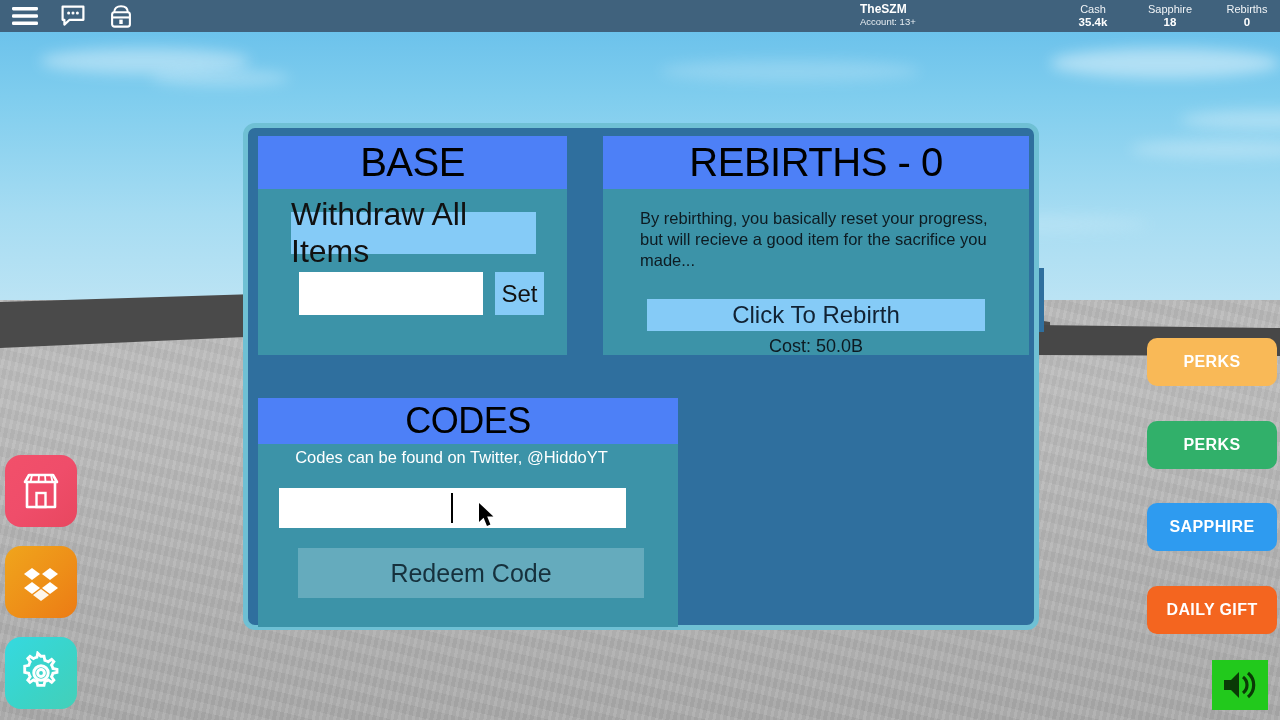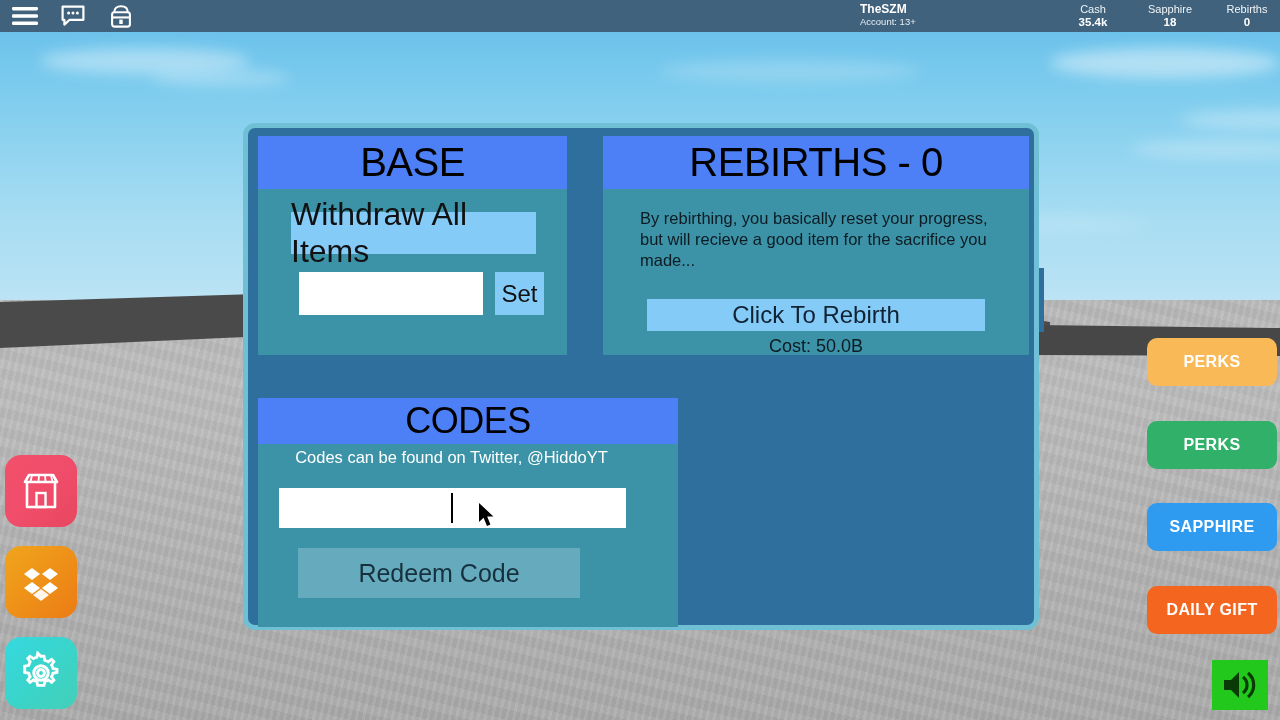--- a/index.html
+++ b/index.html
@@ -138,21 +138,21 @@
   }
   .inp-code {
     position:absolute; left:31px; top:360px; width:347px; height:40px;
     background:#fff; border:none; outline:none; font-size:17px; padding:0 6px;
     font-family:"Liberation Sans", sans-serif;
   }
   .caret {
     position:absolute; left:203px; top:365px; width:2px; height:30px; background:#000;
   }
   .btn-redeem {
-    position:absolute; left:50px; top:420px; width:282px; height:50px;
+    position:absolute; left:50px; top:420px; width:346px; height:50px;
     background:rgba(160,205,220,0.42); color:#16313d; font-size:25px;
     display:flex; align-items:center; justify-content:center; cursor:pointer;
   }
 
   
   .left-icon {
     position:absolute; left:5px; width:72px; height:72px; border-radius:16px;
     display:flex; align-items:center; justify-content:center; cursor:pointer; z-index:30;
   }
   #icon-shop { top:455px; background:linear-gradient(135deg,#f2506a 0%,#ef4d6a 50%,#e8475f 100%); }

